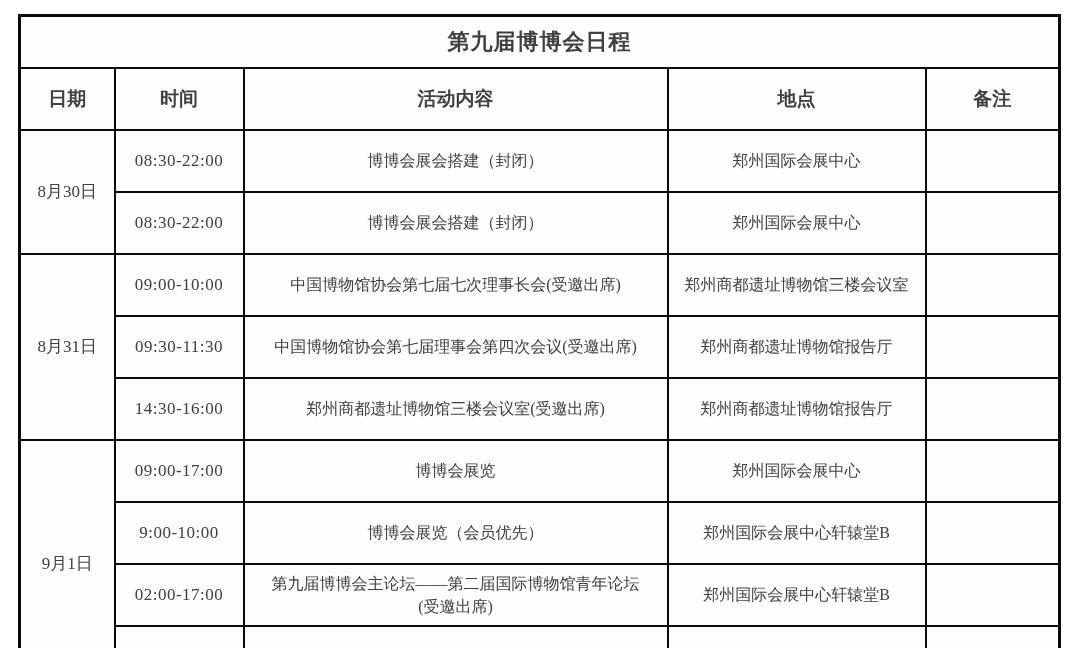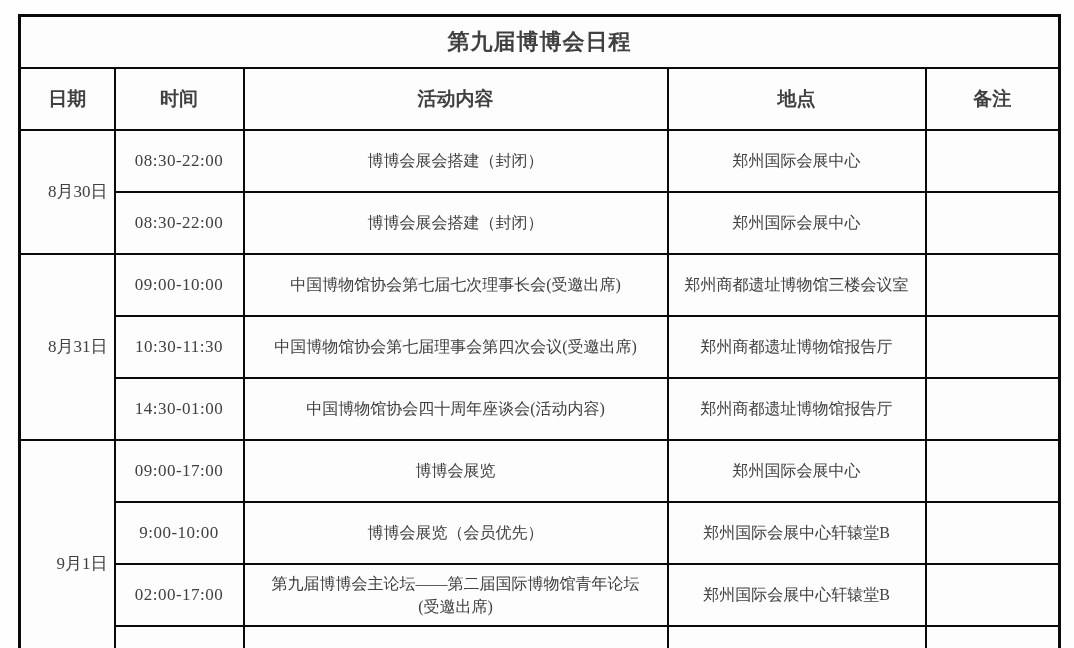--- a/index.html
+++ b/index.html
@@ -55,21 +55,20 @@
     white-space: pre-line;
     line-height: 1.45;
   }
   td.time-cell {
     font-size: 17px;
     letter-spacing: 0.5px;
     font-family: "Liberation Serif", "DejaVu Serif", serif;
   }
   td.date-cell {
     font-size: 17px;
-    text-align: right;
   }
 </style>
 </head>
 <body>
 
 <div class="page">
   <table class="schedule">
     <colgroup>
       <col style="width:95px">
       <col style="width:129px">
@@ -103,28 +102,28 @@
           <td class="cell "></td>
         </tr>
         <tr>
           <td class="cell date-cell" rowspan="3">8月31日</td>
           <td class="cell time-cell">09:00-10:00</td>
           <td class="cell ">中国博物馆协会第七届七次理事长会(受邀出席)</td>
           <td class="cell ">郑州商都遗址博物馆三楼会议室</td>
           <td class="cell "></td>
         </tr>
         <tr>
-          <td class="cell time-cell">10:30-11:30</td>
+          <td class="cell time-cell">09:30-11:30</td>
           <td class="cell ">中国博物馆协会第七届理事会第四次会议(受邀出席)</td>
           <td class="cell ">郑州商都遗址博物馆报告厅</td>
           <td class="cell "></td>
         </tr>
         <tr>
-          <td class="cell time-cell">14:30-01:00</td>
-          <td class="cell ">中国博物馆协会四十周年座谈会(活动内容)</td>
+          <td class="cell time-cell">14:30-16:00</td>
+          <td class="cell ">郑州商都遗址博物馆三楼会议室(受邀出席)</td>
           <td class="cell ">郑州商都遗址博物馆报告厅</td>
           <td class="cell "></td>
         </tr>
         <tr>
           <td class="cell date-cell" rowspan="4">9月1日</td>
           <td class="cell time-cell">09:00-17:00</td>
           <td class="cell ">博博会展览</td>
           <td class="cell ">郑州国际会展中心</td>
           <td class="cell "></td>
         </tr>

